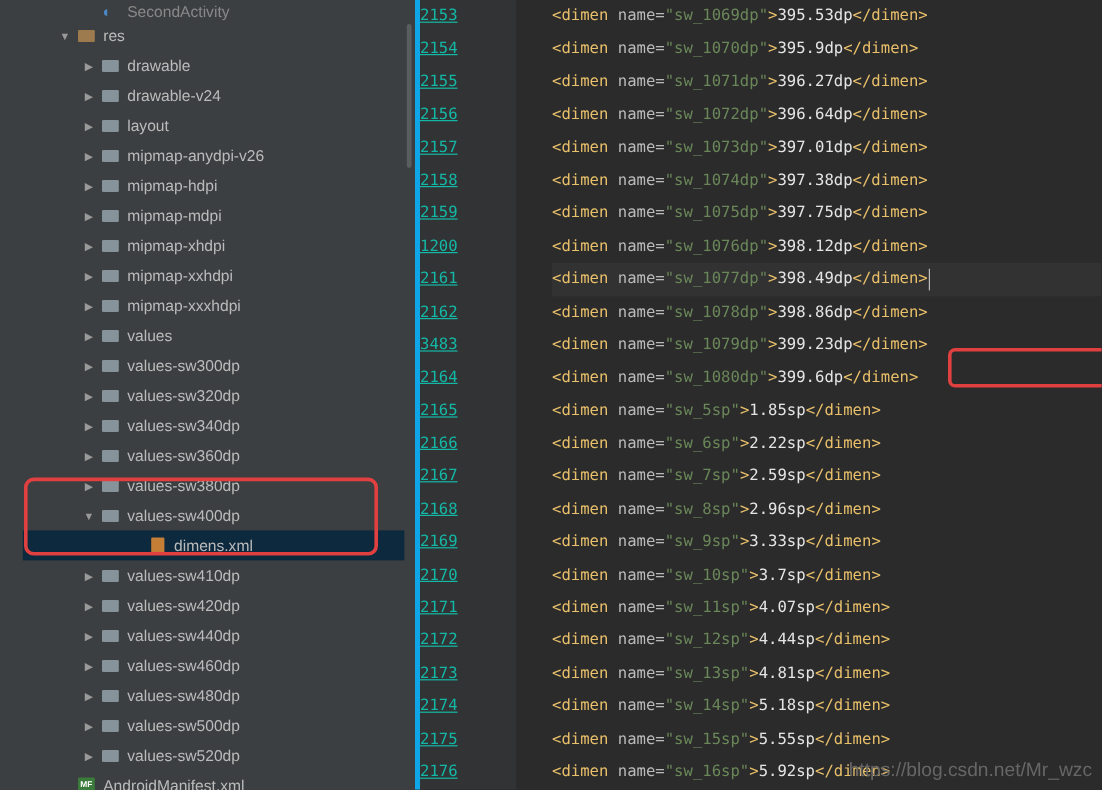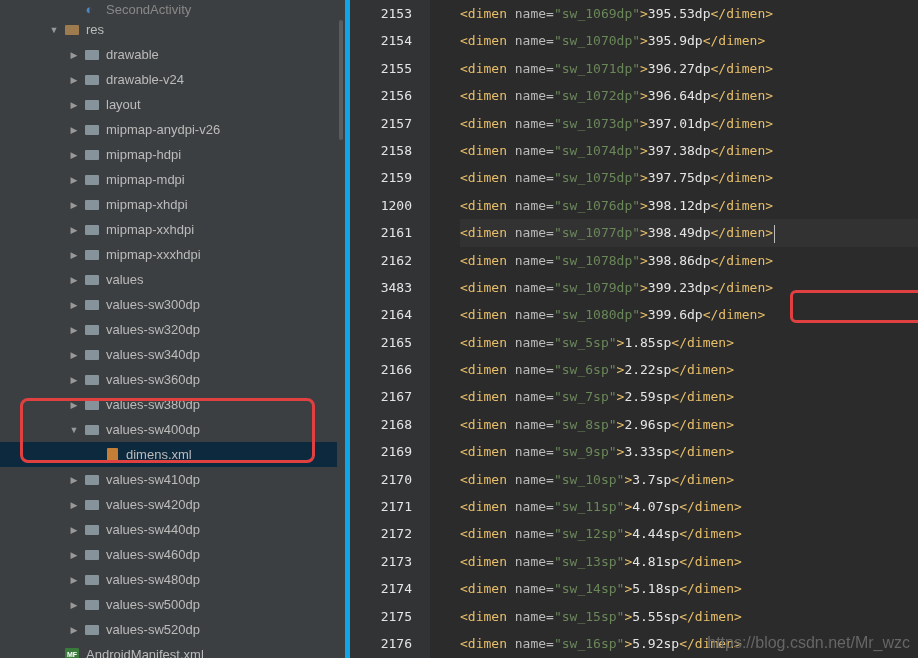--- a/index.html
+++ b/index.html
@@ -108,47 +108,48 @@
       content: "◐";
       display: block;
       width: 13px;
       height: 13px;
       color: #4a88c7;
       font-size: 13px;
       line-height: 13px;
     }
     .indent-2 { padding-left: 48px; }
     .indent-3 { padding-left: 68px; }
-    .indent-4 { padding-left: 88px; }
+    .indent-4 { padding-left: 88px; margin-left: 19px; }
     .red-box-tree {
       position: absolute;
       left: 20px;
       top: 398px;
       width: 295px;
       height: 65px;
       border: 3px solid #e04040;
       border-radius: 8px;
       pointer-events: none;
     }
     .editor {
       flex: 1;
       display: flex;
       background: #2b2b2b;
       overflow: hidden;
       position: relative;
     }
     .gutter {
       background: #313335;
       width: 80px;
-      text-align: right;
+      text-align: left;
       padding-right: 18px;
-      color: #e5e5e5;
+      color: #14b8a6;
       font-family: 'Consolas', 'Monaco', monospace;
       font-size: 13px;
       flex-shrink: 0;
+      text-decoration: underline;
     }
     .gutter-line { height: 27.4px; line-height: 27.4px; }
     .code {
       flex: 1;
       font-family: 'Consolas', 'Monaco', monospace;
       font-size: 13px;
       padding-left: 30px;
     }
     .code-line {
       height: 27.4px;

